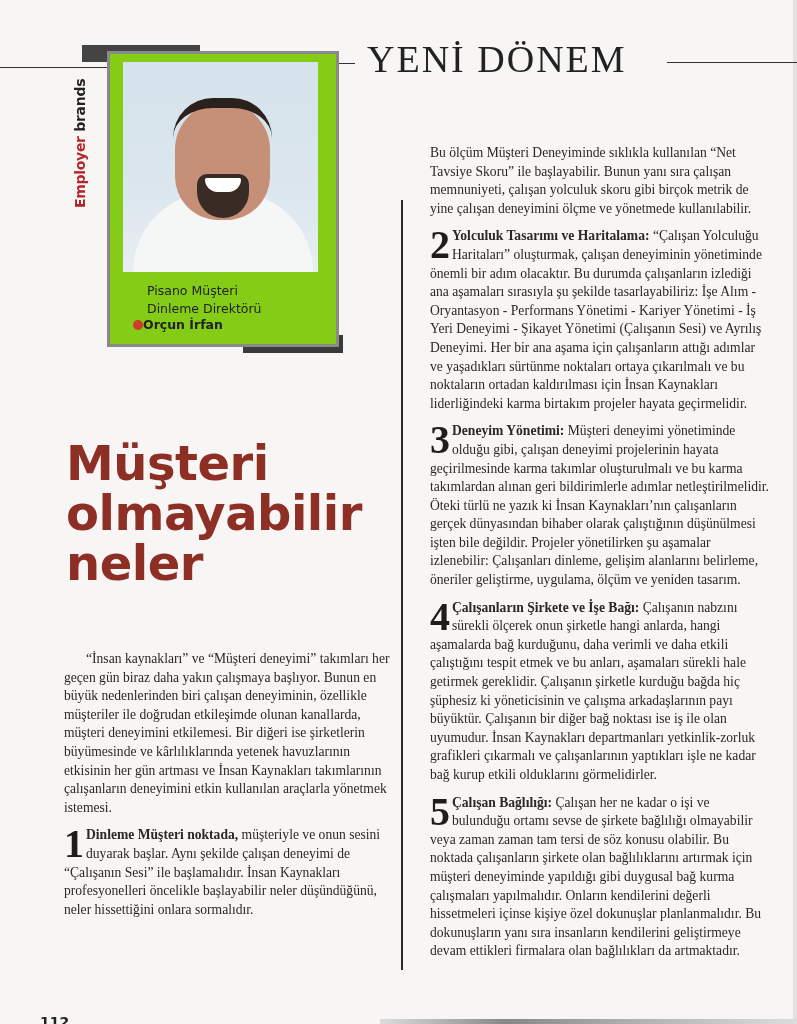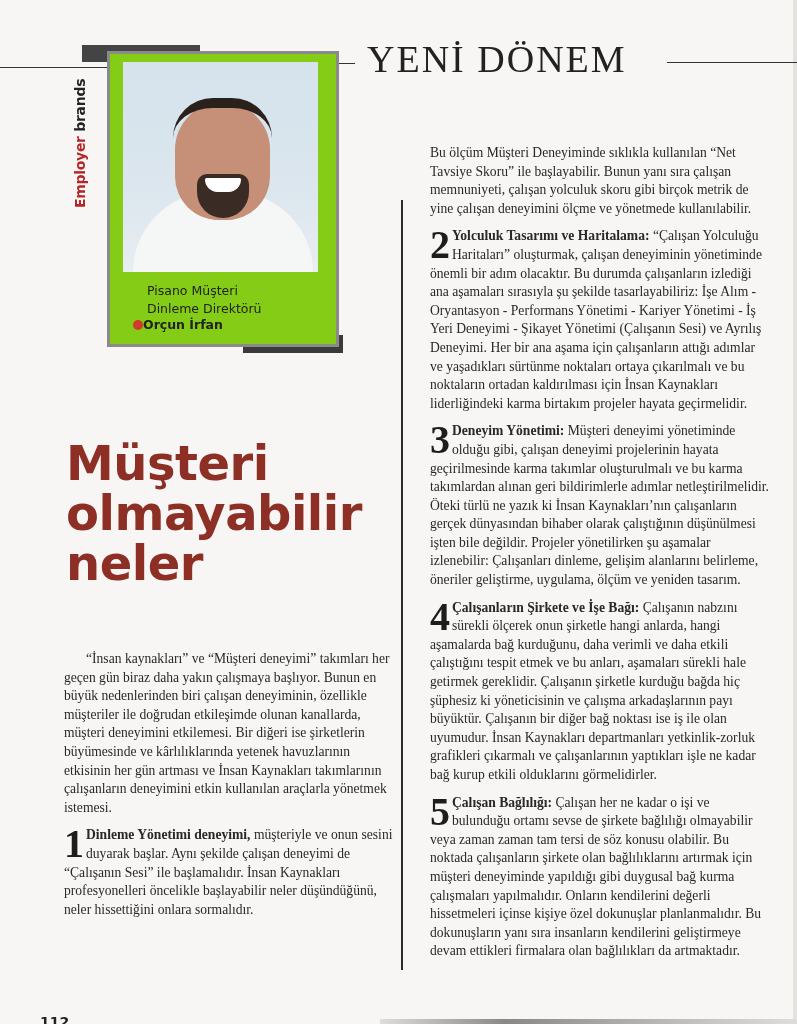--- a/index.html
+++ b/index.html
@@ -162,21 +162,21 @@
 
 <h2 class="headline">
   <div>Müşteri</div>
   <div>olmayabilir</div>
   <div>neler</div>
 </h2>
 
 <div class="col-left">
   <p class="para indent">“İnsan kaynakları” ve “Müşteri deneyimi” takımları her geçen gün biraz daha yakın çalışmaya başlıyor. Bunun en büyük nedenlerinden biri çalışan deneyiminin, özellikle müşteriler ile doğrudan etkileşimde olunan kanallarda, müşteri deneyimini etkilemesi. Bir diğeri ise şirketlerin büyümesinde ve kârlılıklarında yetenek havuzlarının etkisinin her gün artması ve İnsan Kaynakları takımlarının çalışanların deneyimini etkin kullanılan araçlarla yönetmek istemesi.</p>
   <p class="para numbered">
-    <span class="num">1</span><span class="lead">Dinleme Yönetimi deneyimi,</span><span> müşteriyle ve onun sesini duyarak başlar. Aynı şekilde çalışan deneyimi de “Çalışanın Sesi” ile başlamalıdır. İnsan Kaynakları profesyonelleri öncelikle başlayabilir neler düşündüğünü, neler hissettiğini onlara sormalıdır.</span>
+    <span class="num">1</span><span class="lead">Dinleme Müşteri noktada,</span><span> müşteriyle ve onun sesini duyarak başlar. Aynı şekilde çalışan deneyimi de “Çalışanın Sesi” ile başlamalıdır. İnsan Kaynakları profesyonelleri öncelikle başlayabilir neler düşündüğünü, neler hissettiğini onlara sormalıdır.</span>
   </p>
 </div>
 
 <div class="divider"></div>
 
 <div class="col-right">
   <p class="para">Bu ölçüm Müşteri Deneyiminde sıklıkla kullanılan “Net Tavsiye Skoru” ile başlayabilir. Bunun yanı sıra çalışan memnuniyeti, çalışan yolculuk skoru gibi birçok metrik de yine çalışan deneyimini ölçme ve yönetmede kullanılabilir.</p>
   <p class="para numbered">
     <span class="num">2</span><span class="lead">Yolculuk Tasarımı ve Haritalama:</span><span> “Çalışan Yolculuğu Haritaları” oluşturmak, çalışan deneyiminin yönetiminde önemli bir adım olacaktır. Bu durumda çalışanların izlediği ana aşamaları sırasıyla şu şekilde tasarlayabiliriz: İşe Alım - Oryantasyon - Performans Yönetimi - Kariyer Yönetimi - İş Yeri Deneyimi - Şikayet Yönetimi (Çalışanın Sesi) ve Ayrılış Deneyimi. Her bir ana aşama için çalışanların attığı adımlar ve yaşadıkları sürtünme noktaları ortaya çıkarılmalı ve bu noktaların ortadan kaldırılması için İnsan Kaynakları liderliğindeki karma birtakım projeler hayata geçirmelidir.</span>
   </p>

